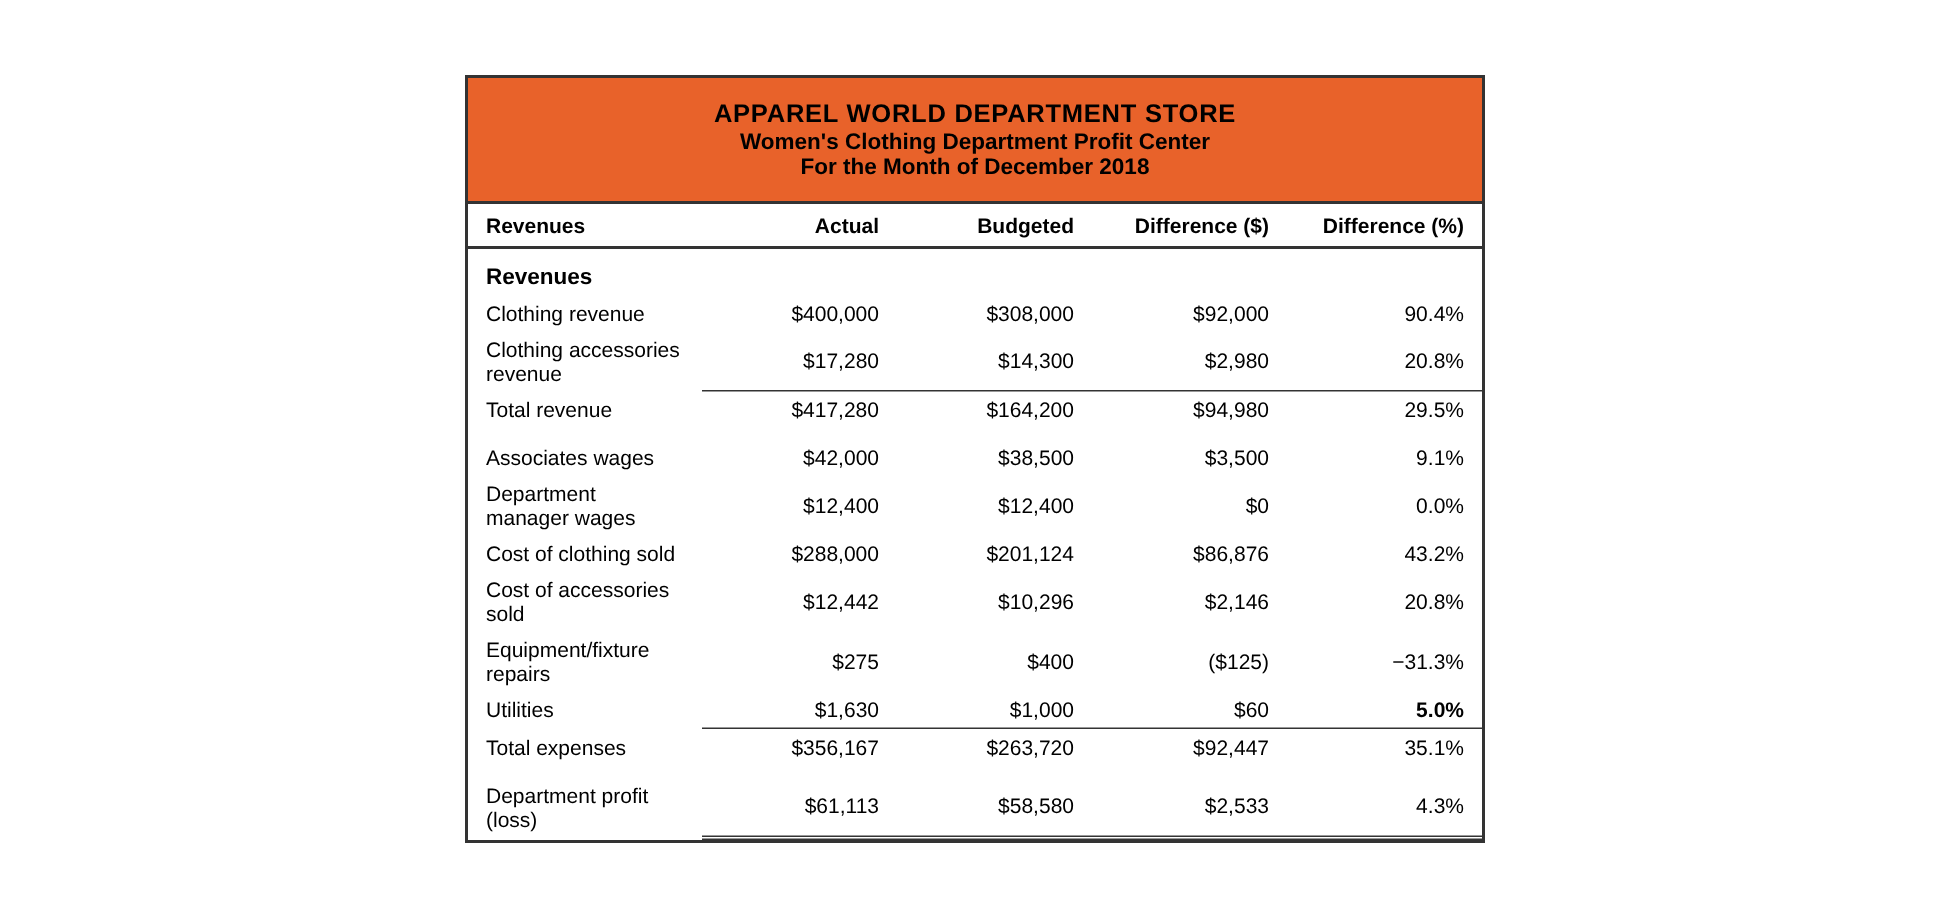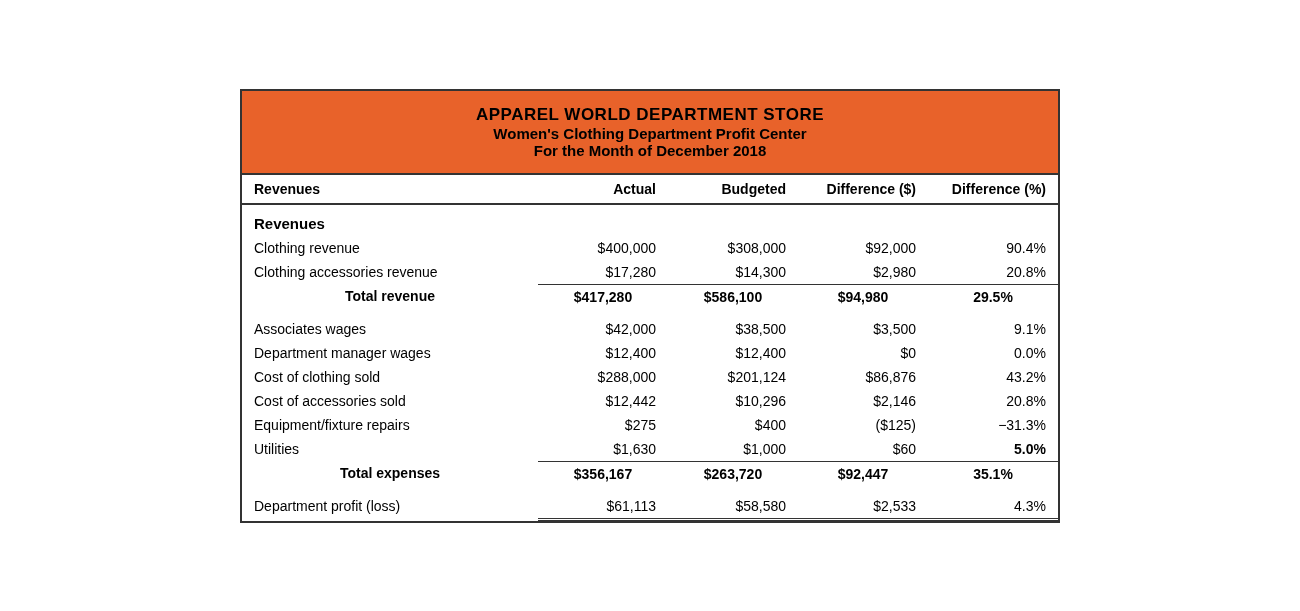--- a/index.html
+++ b/index.html
@@ -6,21 +6,21 @@
     body {
       font-family: Arial, sans-serif;
       background: #fff;
       display: flex;
       justify-content: center;
       align-items: center;
       min-height: 611px;
       width: 1300px;
     }
     .table-wrapper {
-      width: 820px;
+      width: 680px;
       border: 2px solid #333;
     }
     .header {
       background-color: #e8622a;
       text-align: center;
       padding: 14px 10px;
       border-bottom: 2px solid #333;
     }
     .header-line1 {
       font-size: 17px;
@@ -54,24 +54,23 @@
     td:first-child {
       text-align: left;
     }
     tr.section-header td {
       font-weight: bold;
       font-size: 15px;
       padding-top: 10px;
       padding-bottom: 4px;
     }
     tr.total-row td {
-      font-weight: bold;
+      font-weight: normal;
       padding-top: 4px;
       padding-bottom: 4px;
-      text-align: center;
     }
     tr.total-row td:not(:first-child) {
       
     }
     .col-actual, .col-budgeted, .col-diff-dollar, .col-diff-pct {
       width: 130px;
     }
     tr.spacer td {
       height: 8px;
     }
@@ -112,21 +111,21 @@
         <tr>
           <td>Clothing accessories revenue</td>
           <td style="border-bottom: 1px solid rgb(51, 51, 51);">$17,280</td>
           <td style="border-bottom: 1px solid rgb(51, 51, 51);">$14,300</td>
           <td style="border-bottom: 1px solid rgb(51, 51, 51); text-align: right;">$2,980</td>
           <td style="border-bottom: 1px solid rgb(51, 51, 51);">20.8%</td>
         </tr>
         <tr class="total-row">
           <td>Total revenue</td>
           <td>$417,280</td>
-          <td>$586,100</td>
+          <td>$164,200</td>
           <td>$94,980</td>
           <td>29.5%</td>
         </tr>
         <tr class="spacer">
           <td colspan="5"></td>
         </tr>
         <tr>
           <td>Associates wages</td>
           <td>$42,000</td>
           <td>$38,500</td>

